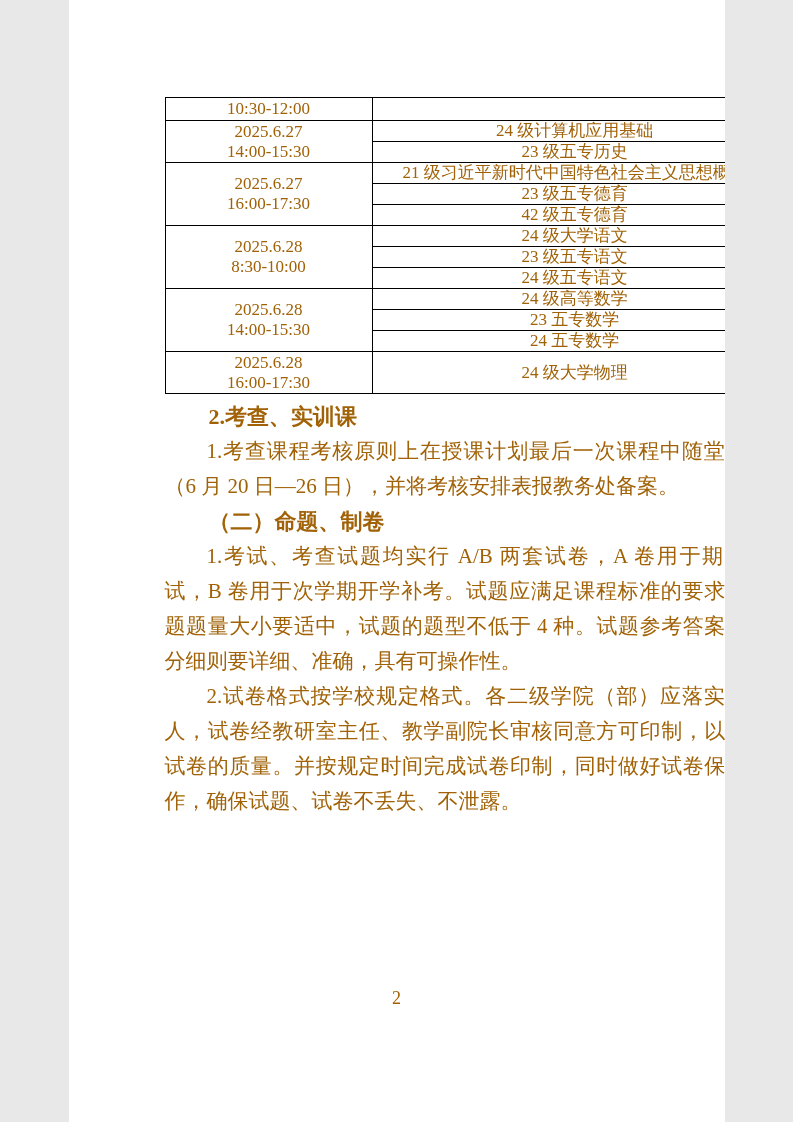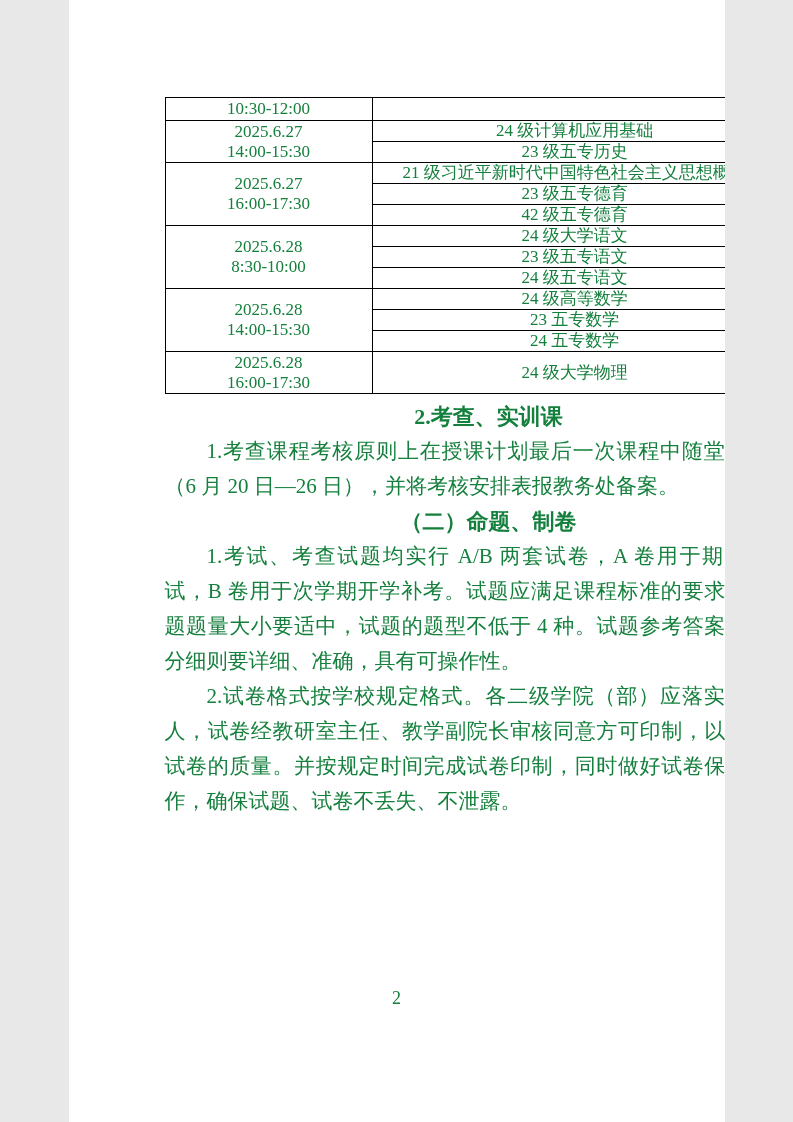--- a/index.html
+++ b/index.html
@@ -3,21 +3,21 @@
 <meta charset="utf-8">
 <style>
   * { box-sizing: border-box; }
   html, body { margin: 0; padding: 0; background: #e8e8e8; }
   .page {
     position: relative;
     width: 656px;
     height: 1122px;
     margin: 0 auto;
     background: #ffffff;
-    color: #15803d;
+    color: #a16207;
     font-family: "Liberation Serif", "DejaVu Serif", serif;
     overflow: hidden;
   }
 
   
   .table-wrap {
     position: absolute;
     left: 96px;
     top: 97px;
     width: 612px;
@@ -55,21 +55,21 @@
     text-align: justify;
   }
   .text-block p,
   .text-block .sec-heading {
     margin: 0;
     text-indent: 2em;
   }
   .sec-heading {
     font-weight: 700;
     font-size: 22px;
-    text-align: center;
+    text-align: left;
   }
 
   
   .page-number {
     position: absolute;
     left: 0;
     right: 0;
     top: 988px;
     text-align: center;
     font-size: 18px;

